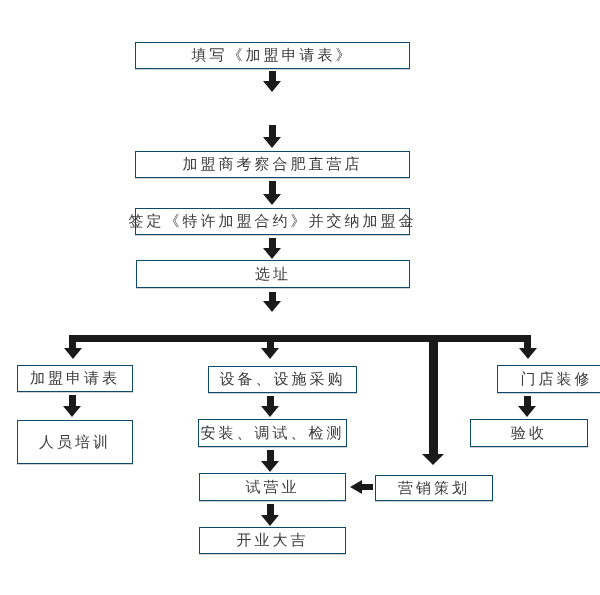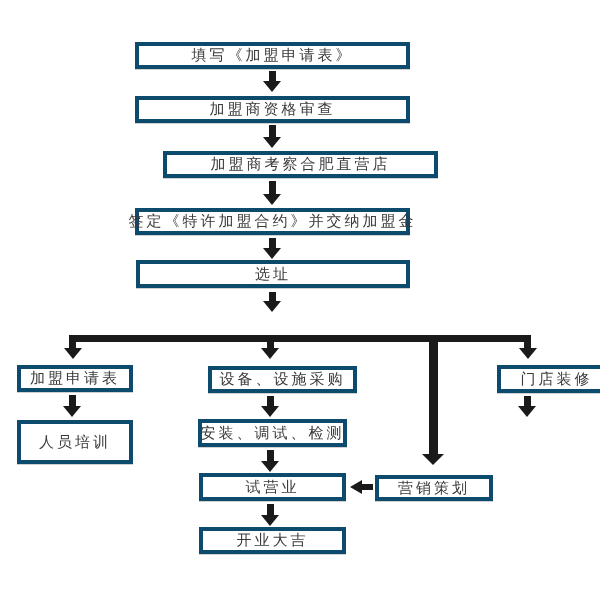--- a/index.html
+++ b/index.html
@@ -3,21 +3,21 @@
 <meta charset="utf-8">
 <style>
   html,body{margin:0;padding:0;background:#ffffff;}
   body{font-family:"Liberation Sans","DejaVu Sans",sans-serif;}
   .canvas{
     position:relative;width:600px;height:595px;background:#ffffff;
     overflow:hidden;
   }
   .node{
     position:absolute;
-    border:4px solid #0c4a6e;
+    border:1px solid #0c4a6e;
     background:#ffffff;
     color:#3a3a3a;
     display:flex;align-items:center;justify-content:center;
     font-size:15px;
     letter-spacing:3px;
     box-sizing:border-box;
     white-space:nowrap;
     box-shadow:0 1px 0 rgba(0,0,0,0.18);
   }
   .shaft-v{position:absolute;width:7px;background:#1a1a1a;}
@@ -40,22 +40,21 @@
     border-bottom:7px solid transparent;
     border-right:12px solid #1a1a1a;
   }
 </style>
 </head>
 <body>
 
 <div class="canvas">
 
   <div class="node" style="left:135px;top:42px;width:275px;height:27px;">填写《加盟申请表》</div>
-  <div class="node" style="left:135px;top:96px;width:275px;height:27px;">加盟商资格审查</div>
-  <div class="node" style="left:135px;top:151px;width:275px;height:27px;margin-left:28px;">加盟商考察合肥直营店</div>
+  <div class="node" style="left:135px;top:151px;width:275px;height:27px;">加盟商考察合肥直营店</div>
   <div class="node" style="left:135px;top:208px;width:275px;height:27px;">签定《特许加盟合约》并交纳加盟金</div>
   <div class="node" style="left:136px;top:260px;width:274px;height:28px;">选址</div>
 
   <div>
     <div class="shaft-v" style="left:269px;top:71px;height:11px;"></div>
     <div class="head-down" style="left:263px;top:81px;"></div>
   </div>
   <div>
     <div class="shaft-v" style="left:269px;top:125px;height:13px;"></div>
     <div class="head-down" style="left:263px;top:137px;"></div>
@@ -114,20 +113,21 @@
     <div class="shaft-v" style="left:267px;top:504px;height:12px;"></div>
     <div class="head-down" style="left:261px;top:515px;"></div>
   </div>
   <div class="node" style="left:199px;top:527px;width:147px;height:27px;">开业大吉</div>
 
   <div class="node" style="left:469px;top:365px;width:119px;height:28px;margin-left:28px;">门店装修</div>
   <div>
     <div class="shaft-v" style="left:524px;top:396px;height:11px;"></div>
     <div class="head-down" style="left:518px;top:406px;"></div>
   </div>
+  <div class="node" style="left:470px;top:419px;width:118px;height:28px;">验收</div>
 
   <div class="node" style="left:375px;top:475px;width:118px;height:26px;">营销策划</div>
   <div>
     <div class="shaft-h" style="left:361px;top:484px;width:12px;height:6px;"></div>
     <div class="head-left" style="left:350px;top:480px;"></div>
   </div>
 
 </div>
 
 </body></html>

